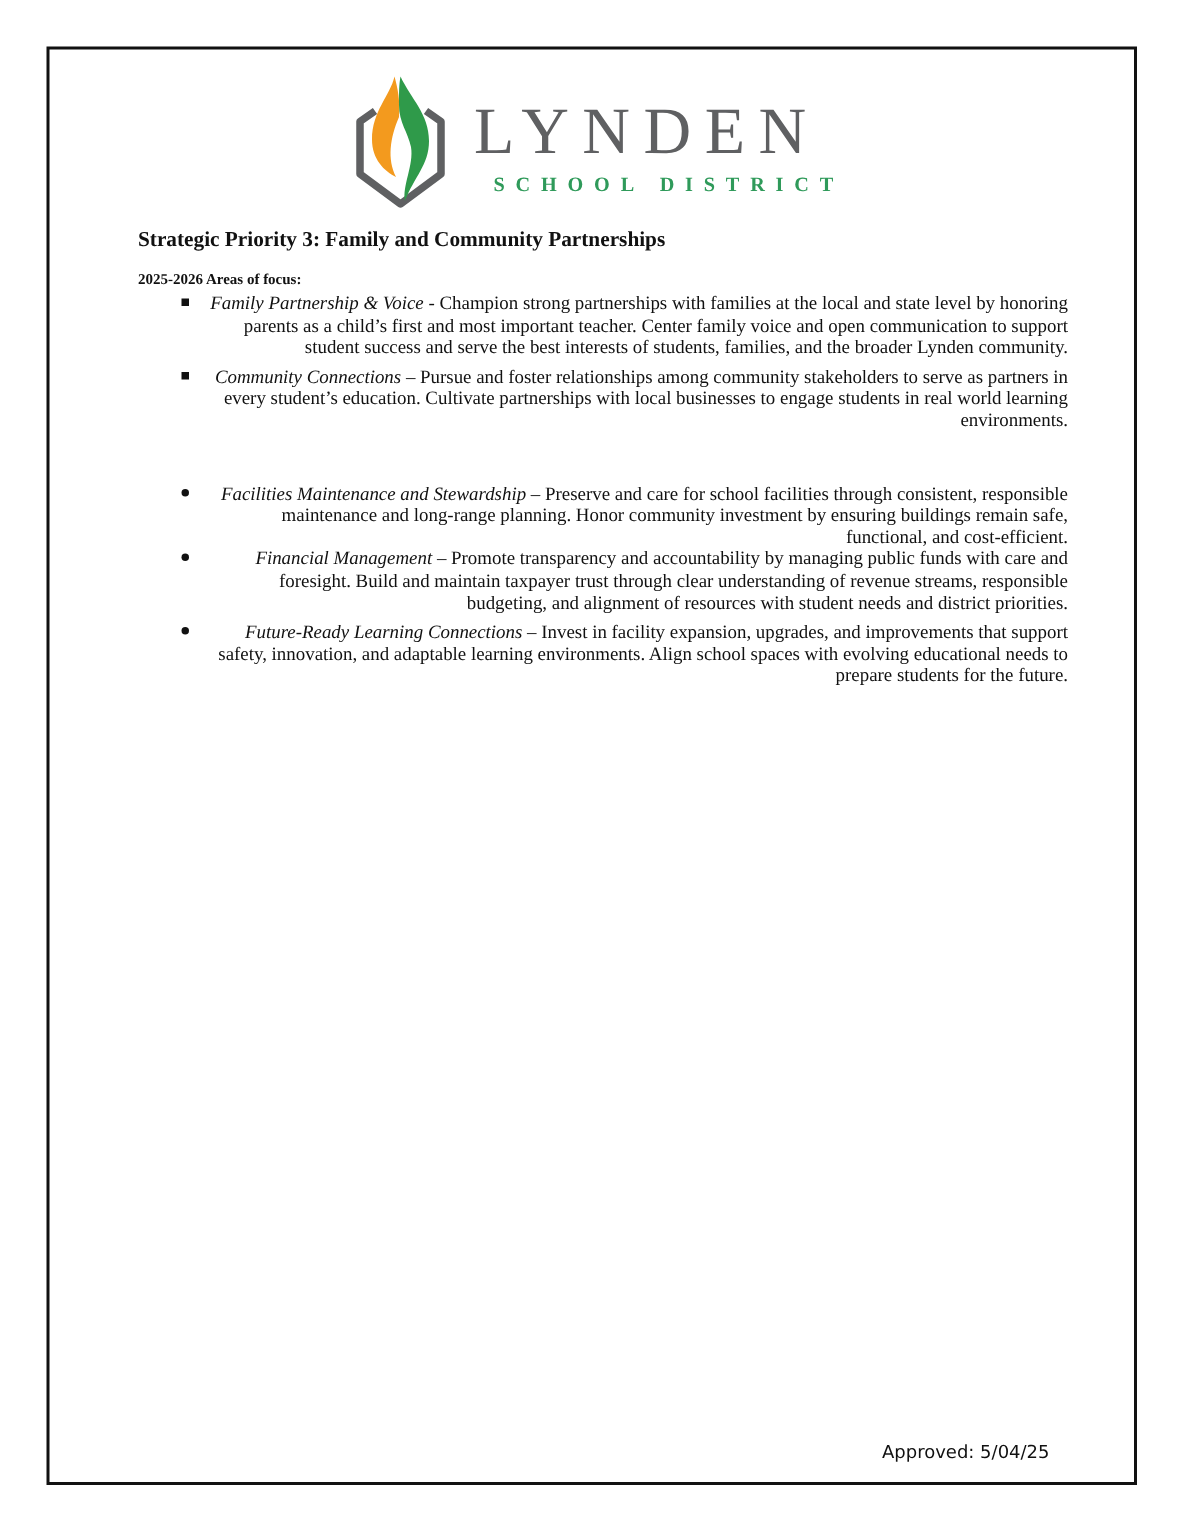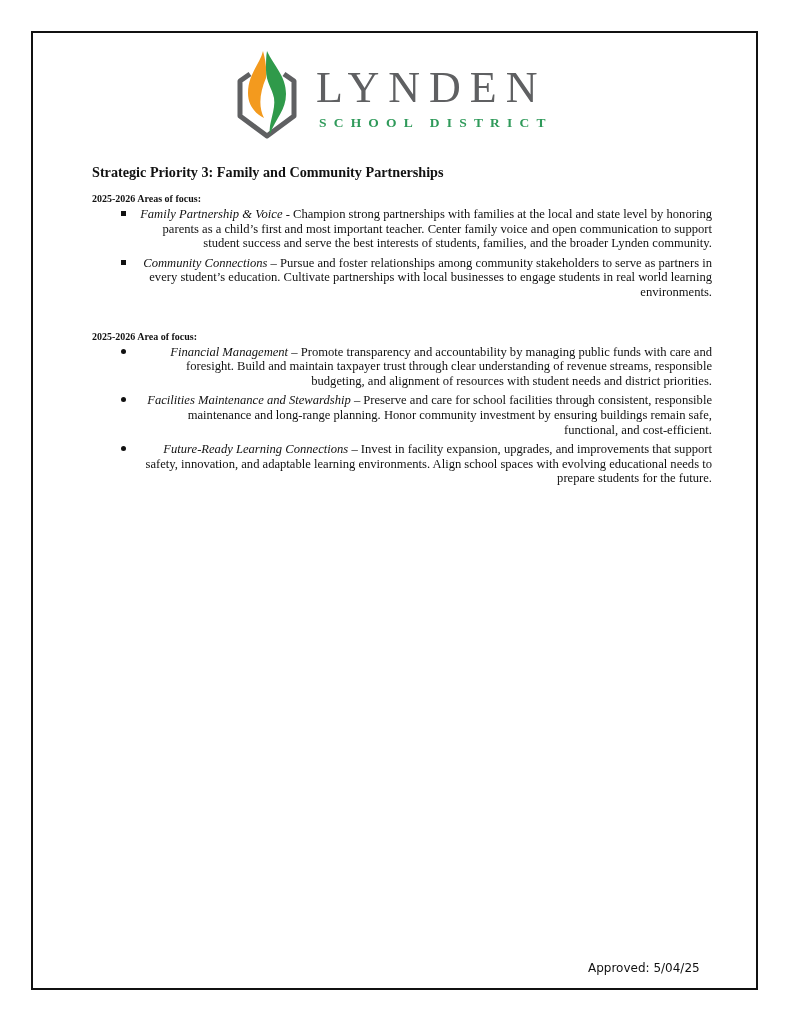--- a/index.html
+++ b/index.html
@@ -1,22 +1,22 @@
 <!DOCTYPE html>
 <html><head>
 <meta charset="utf-8">
 <style>
   html, body { margin:0; padding:0; background:#ffffff; }
   body { width:791px; height:1024px; position:relative; overflow:hidden; font-family:"Liberation Serif", serif; color:#111; }
   .frame { position:absolute; left:31px; top:31px; width:727px; height:959px; border:2.5px solid #111; box-sizing:border-box; }
   .logo { position:absolute; left:236px; top:48px; width:330px; height:95px; }
   .logo-mark { position:absolute; left:0; top:0; width:62px; height:92px; }
   .logo-word { position:absolute; left:80px; top:18px; font-family:"Liberation Serif", serif; font-size:44px; letter-spacing:9px; color:#5f6062; line-height:44px;text-align:center; }
-  .logo-sub { position:absolute; left:83px; top:68px; font-family:"Liberation Serif", serif; font-size:13.5px; font-weight:bold; letter-spacing:7.2px; color:#2f9a5a; line-height:14px;text-align:center; }
-  .content { position:absolute; left:92px; top:164px; width:620px; font-size:12.6px; line-height:14.6px; }
+  .logo-sub { position:absolute; left:93px; top:68px; font-family:"Liberation Serif", serif; font-size:13.5px; font-weight:bold; letter-spacing:7.2px; color:#2f9a5a; line-height:14px;text-align:center; }
+  .content { position:absolute; left:92px; top:152px; width:620px; font-size:12.6px; line-height:14.6px; }
   h2 { font-size:14.2px; font-weight:bold; margin:0; line-height:17px; }
   h3 { font-size:10px; font-weight:bold; margin:0; line-height:16px; }
   ul { margin:0; padding:0; list-style:none;text-align:right; }
   li { position:relative; padding-left:48px; }
   li .bullet { position:absolute; left:26px; top:0; width:10px; text-align:center; }
   .sq { display:inline-block; width:5px; height:5px; background:#111; vertical-align:middle; margin-top:-3px; }
   .dot { display:inline-block; width:5px; height:5px; border-radius:50%; background:#111; vertical-align:middle; margin-top:-3px; }
   .term { font-style:italic; }
   .approved { position:absolute; left:588px; top:961px; font-family:"DejaVu Sans", sans-serif; font-size:12px; color:#111; }
 </style>
@@ -49,29 +49,28 @@
         <span class="bullet"><span class="sq"></span></span>
         <span class="term">Community Connections</span><span> – </span><span>Pursue and foster relationships among community stakeholders to serve as partners in every student’s education. Cultivate partnerships with local businesses to engage students in real world learning environments.</span>
       </li>
     </ul>
   </section>
 
   <div style="height:25px"></div>
 
   <section>
     <div style="height:4px"></div>
-    <h3>2025-2026 Area of focus:</h3>
     <ul>
+      <li style="margin-top:5px">
+        <span class="bullet"><span class="dot"></span></span>
+        <span class="term">Facilities Maintenance and Stewardship</span><span> – </span><span>Preserve and care for school facilities through consistent, responsible maintenance and long-range planning. Honor community investment by ensuring buildings remain safe, functional, and cost-efficient.</span>
+      </li>
       <li>
         <span class="bullet"><span class="dot"></span></span>
         <span class="term">Financial Management</span><span> – </span><span>Promote transparency and accountability by managing public funds with care and foresight. Build and maintain taxpayer trust through clear understanding of revenue streams, responsible budgeting, and alignment of resources with student needs and district priorities.</span>
-      </li>
-      <li style="margin-top:5px">
-        <span class="bullet"><span class="dot"></span></span>
-        <span class="term">Facilities Maintenance and Stewardship</span><span> – </span><span>Preserve and care for school facilities through consistent, responsible maintenance and long-range planning. Honor community investment by ensuring buildings remain safe, functional, and cost-efficient.</span>
       </li>
       <li style="margin-top:5px">
         <span class="bullet"><span class="dot"></span></span>
         <span class="term">Future-Ready Learning Connections</span><span> – </span><span>Invest in facility expansion, upgrades, and improvements that support safety, innovation, and adaptable learning environments. Align school spaces with evolving educational needs to prepare students for the future.</span>
       </li>
     </ul>
   </section>
 </div>
 
 <div class="approved">Approved: 5/04/25</div>

